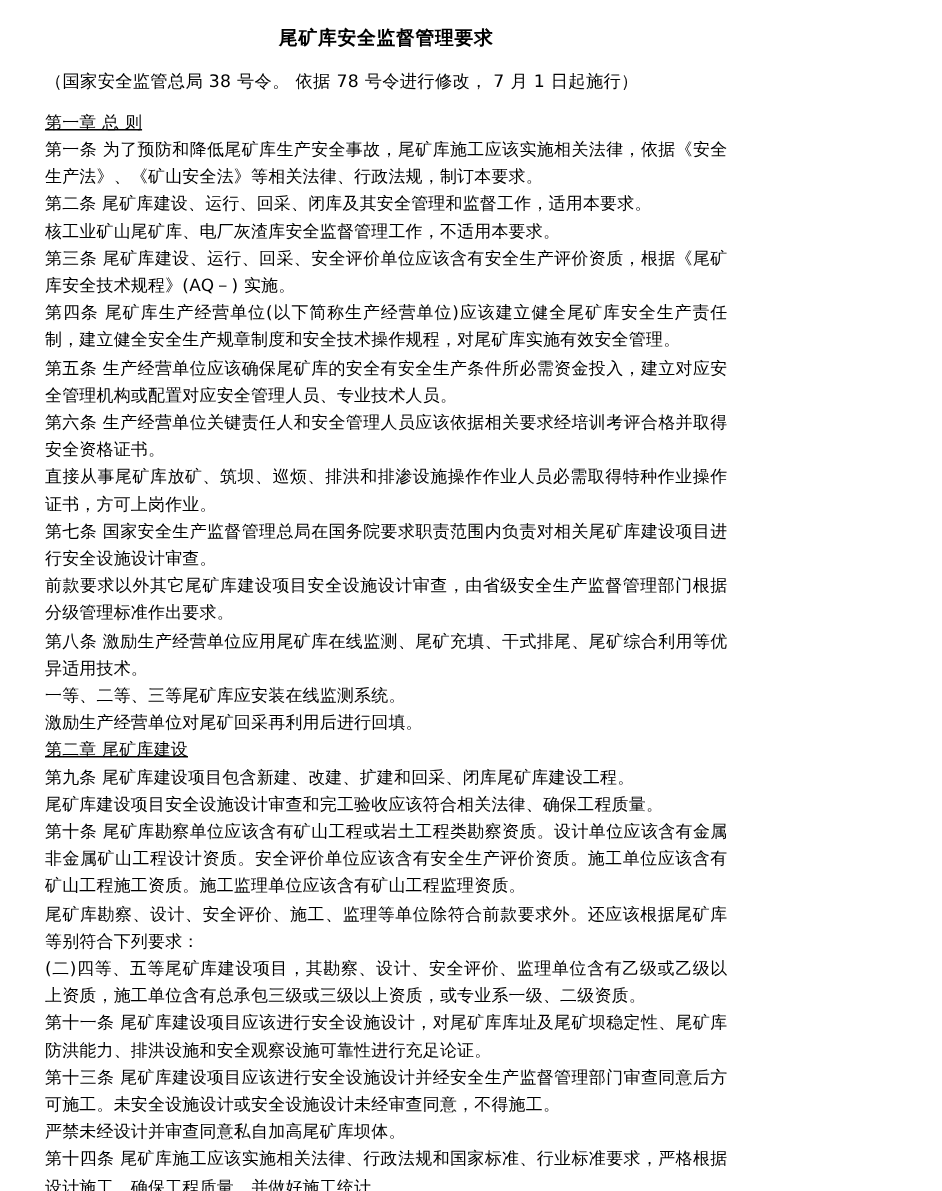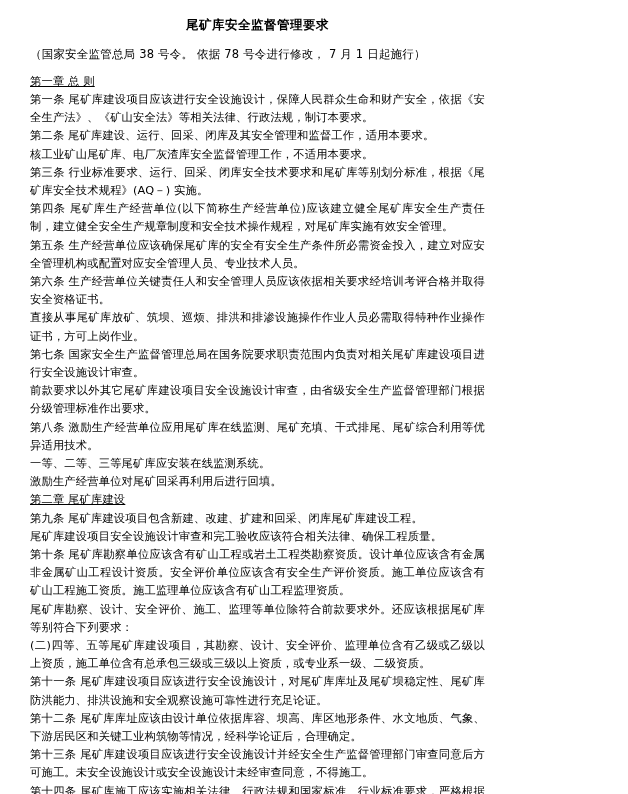--- a/index.html
+++ b/index.html
@@ -53,38 +53,38 @@
 <body>
 
 <div class="page">
 
   <div class="doc-title">尾矿库安全监督管理要求</div>
 
   <div class="doc-subtitle">（国家安全监管总局 38 号令。 依据 78 号令进行修改， 7 月 1 日起施行）</div>
 
   <div class="body-text">
     <p class="chapter">第一章 总 则</p>
-    <p>第一条 尾矿库建设项目应该进行安全设施设计，保障人民群众生命和财产安全，依据《安全生产法》、《矿山安全法》等相关法律、行政法规，制订本要求。</p>
+    <p>第一条 为了预防和降低尾矿库生产安全事故，尾矿库施工应该实施相关法律，依据《安全生产法》、《矿山安全法》等相关法律、行政法规，制订本要求。</p>
     <p>第二条 尾矿库建设、运行、回采、闭库及其安全管理和监督工作，适用本要求。</p>
     <p>核工业矿山尾矿库、电厂灰渣库安全监督管理工作，不适用本要求。</p>
-    <p>第三条 行业标准要求、运行、回采、闭库安全技术要求和尾矿库等别划分标准，根据《尾矿库安全技术规程》(AQ－) 实施。</p>
+    <p>第三条 尾矿库建设、运行、回采、安全评价单位应该含有安全生产评价资质，根据《尾矿库安全技术规程》(AQ－) 实施。</p>
     <p>第四条 尾矿库生产经营单位(以下简称生产经营单位)应该建立健全尾矿库安全生产责任制，建立健全安全生产规章制度和安全技术操作规程，对尾矿库实施有效安全管理。</p>
     <p>第五条 生产经营单位应该确保尾矿库的安全有安全生产条件所必需资金投入，建立对应安全管理机构或配置对应安全管理人员、专业技术人员。</p>
     <p>第六条 生产经营单位关键责任人和安全管理人员应该依据相关要求经培训考评合格并取得安全资格证书。</p>
     <p>直接从事尾矿库放矿、筑坝、巡烦、排洪和排渗设施操作作业人员必需取得特种作业操作证书，方可上岗作业。</p>
     <p>第七条 国家安全生产监督管理总局在国务院要求职责范围内负责对相关尾矿库建设项目进行安全设施设计审查。</p>
     <p>前款要求以外其它尾矿库建设项目安全设施设计审查，由省级安全生产监督管理部门根据分级管理标准作出要求。</p>
     <p>第八条 激励生产经营单位应用尾矿库在线监测、尾矿充填、干式排尾、尾矿综合利用等优异适用技术。</p>
     <p>一等、二等、三等尾矿库应安装在线监测系统。</p>
     <p>激励生产经营单位对尾矿回采再利用后进行回填。</p>
     <p class="chapter">第二章 尾矿库建设</p>
     <p>第九条 尾矿库建设项目包含新建、改建、扩建和回采、闭库尾矿库建设工程。</p>
     <p>尾矿库建设项目安全设施设计审查和完工验收应该符合相关法律、确保工程质量。</p>
     <p>第十条 尾矿库勘察单位应该含有矿山工程或岩土工程类勘察资质。设计单位应该含有金属非金属矿山工程设计资质。安全评价单位应该含有安全生产评价资质。施工单位应该含有矿山工程施工资质。施工监理单位应该含有矿山工程监理资质。</p>
     <p>尾矿库勘察、设计、安全评价、施工、监理等单位除符合前款要求外。还应该根据尾矿库等别符合下列要求：</p>
     <p>(二)四等、五等尾矿库建设项目，其勘察、设计、安全评价、监理单位含有乙级或乙级以上资质，施工单位含有总承包三级或三级以上资质，或专业系一级、二级资质。</p>
     <p>第十一条 尾矿库建设项目应该进行安全设施设计，对尾矿库库址及尾矿坝稳定性、尾矿库防洪能力、排洪设施和安全观察设施可靠性进行充足论证。</p>
-    <p>第十二条 尾矿库库址应该由设计单位依据库容、坝高、库区地形条件、水文地质、气象、下游居民区和关键工业构筑物等情况，经科学论证后，合理确定。</p>
     <p>第十三条 尾矿库建设项目应该进行安全设施设计并经安全生产监督管理部门审查同意后方可施工。未安全设施设计或安全设施设计未经审查同意，不得施工。</p>
+    <p>严禁未经设计并审查同意私自加高尾矿库坝体。</p>
     <p>第十四条 尾矿库施工应该实施相关法律、行政法规和国家标准、行业标准要求，严格根据设计施工，确保工程质量，并做好施工统计。</p>
   </div>
 
 </div>
 
 </body></html>

